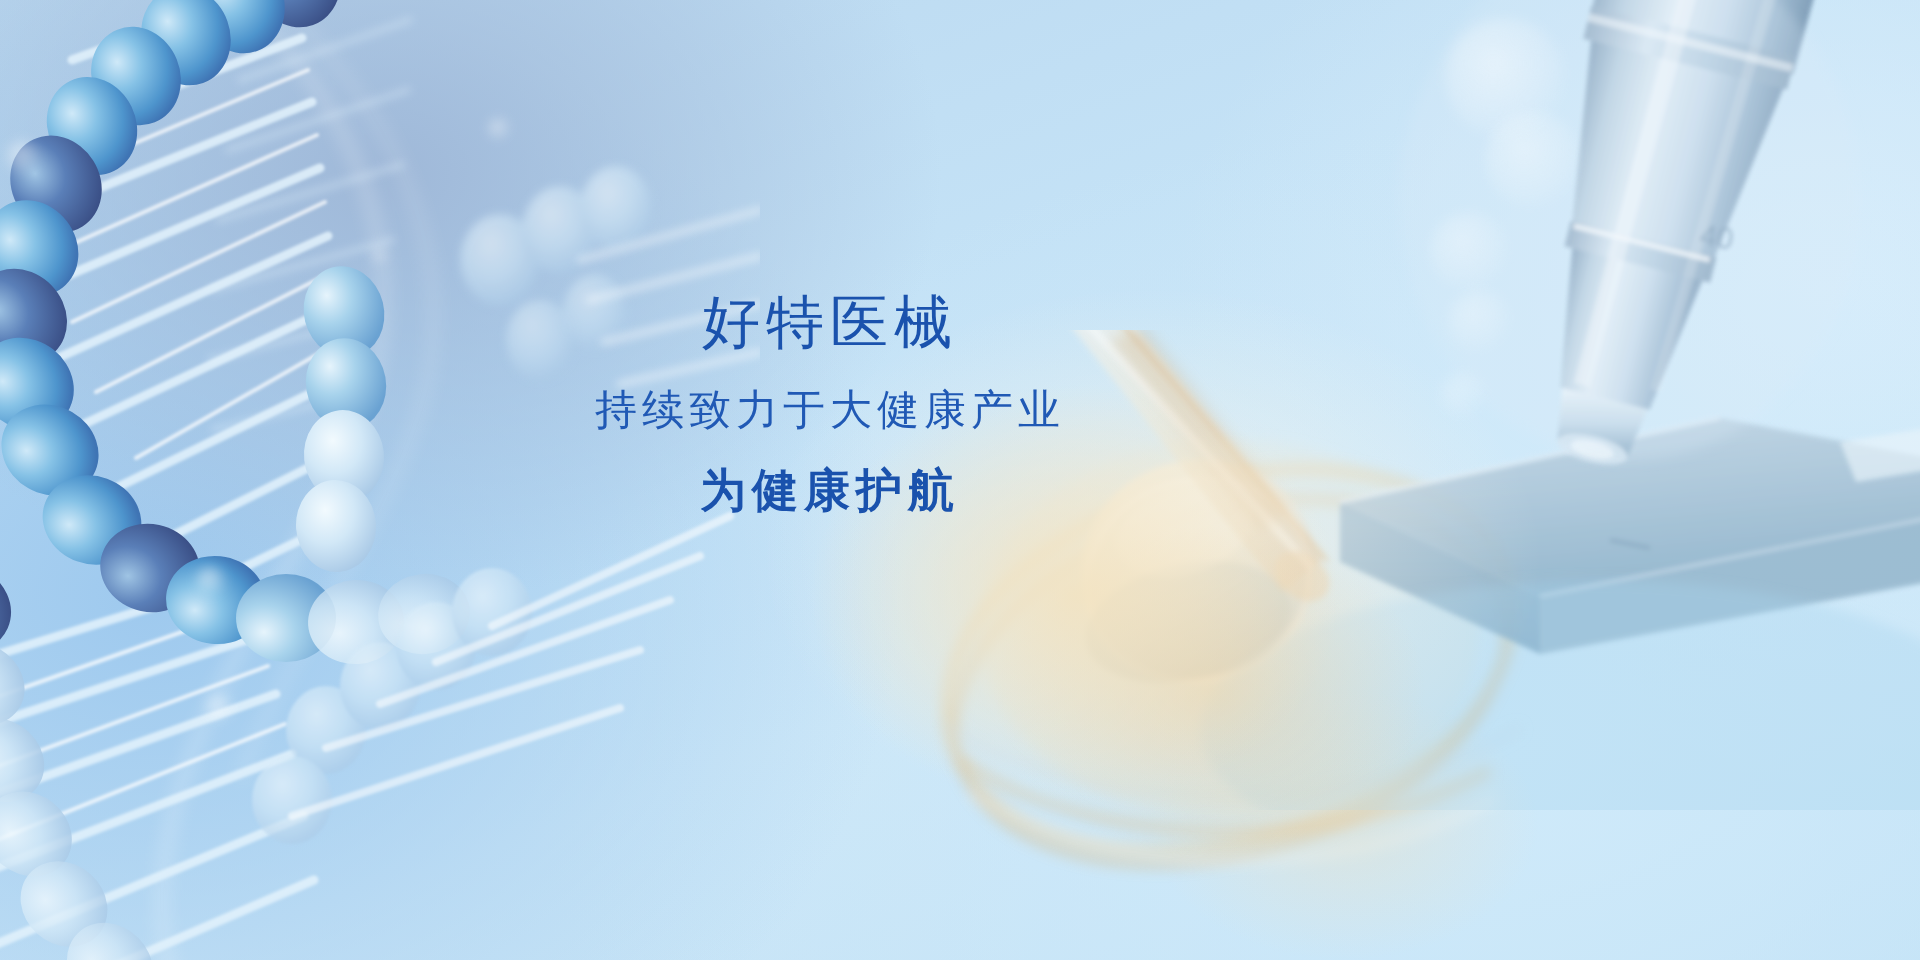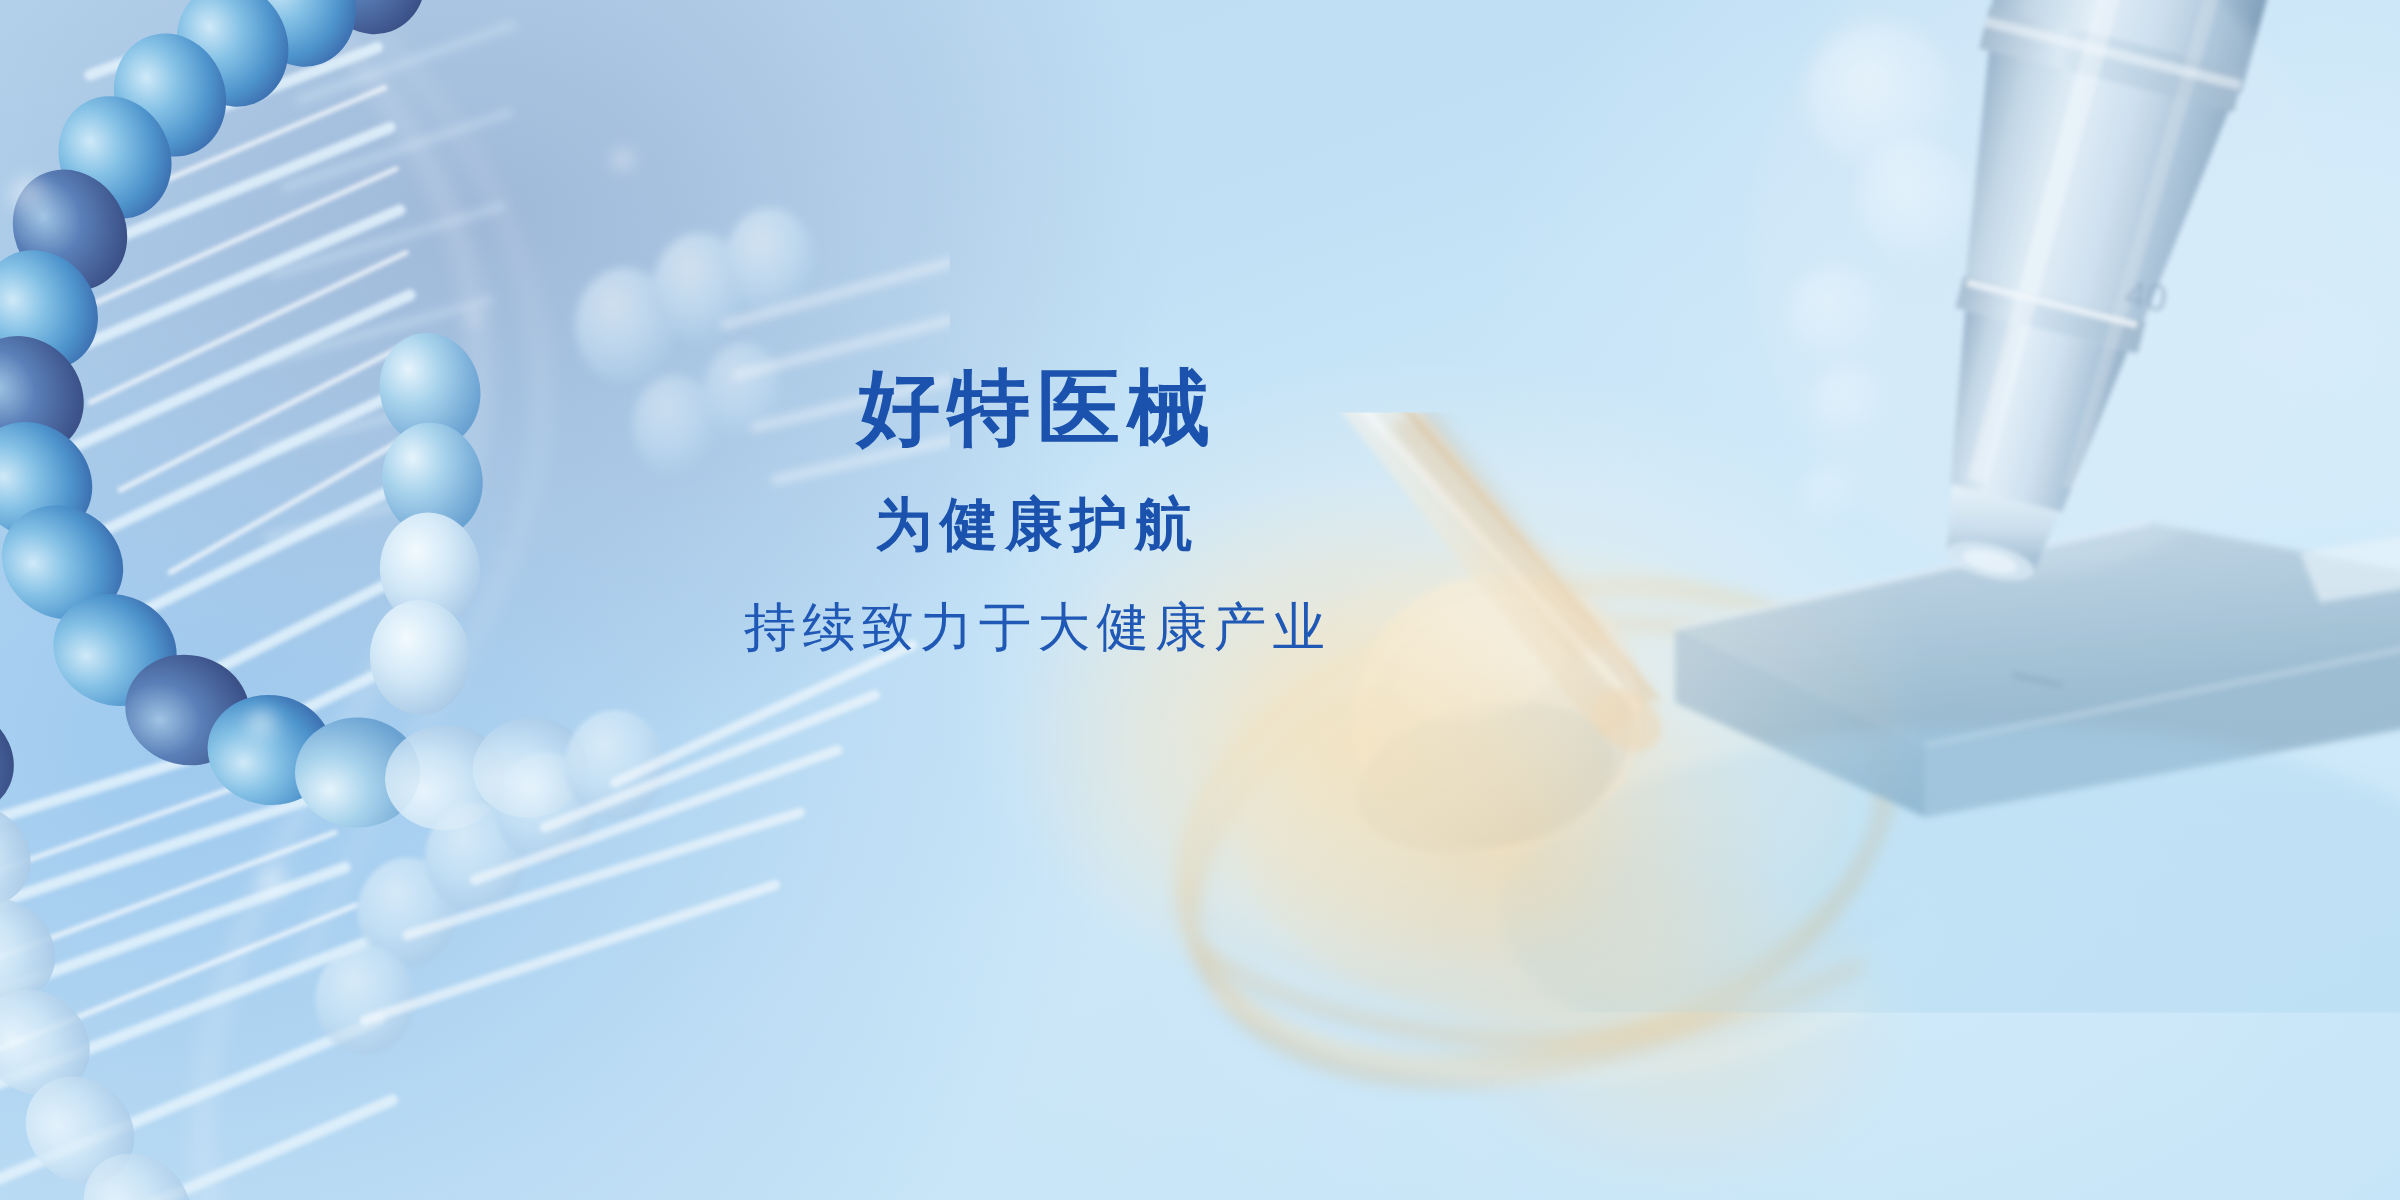--- a/index.html
+++ b/index.html
@@ -66,22 +66,22 @@
   
   #text-block {
     position: absolute;
     left: 0;
     top: 290px;
     width: 1660px;
     text-align: center;
     z-index: 20;
   }
   #headline {
-    font-size: 66px;
-    font-weight: bold;
+    font-size: 58px;
+    font-weight: normal;
     color: #1a52ad;
     letter-spacing: 6px;
     line-height: 1.12;
     margin: 0;
     white-space: nowrap;
   }
   #subhead {
     font-size: 42px;
     font-weight: normal;
     color: #2059b5;
@@ -426,17 +426,17 @@
     <div class="bokeh" style="left:1440px; top:372px; width:46px;  height:46px;  opacity:.30;"></div>
     <div class="bokeh" style="left:6px;    top:140px; width:34px;  height:34px;  opacity:.55;"></div>
     <div class="bokeh" style="left:196px;  top:566px; width:30px;  height:30px;  opacity:.65;"></div>
     <div class="bokeh" style="left:206px;  top:694px; width:28px;  height:28px;  opacity:.60;"></div>
     <div class="bokeh" style="left:488px;  top:118px; width:22px;  height:22px;  opacity:.55;"></div>
     <div class="bokeh" style="left:372px;  top:248px; width:16px;  height:16px;  opacity:.50;"></div>
   </div>
 
   <div id="text-block">
     <h1 id="headline">好特医械</h1>
+    <p id="subhead">持续致力于大健康产业</p>
     <p id="tagline">为健康护航</p>
-    <p id="subhead">持续致力于大健康产业</p>
   </div>
 
 </div>
 
 </body></html>

